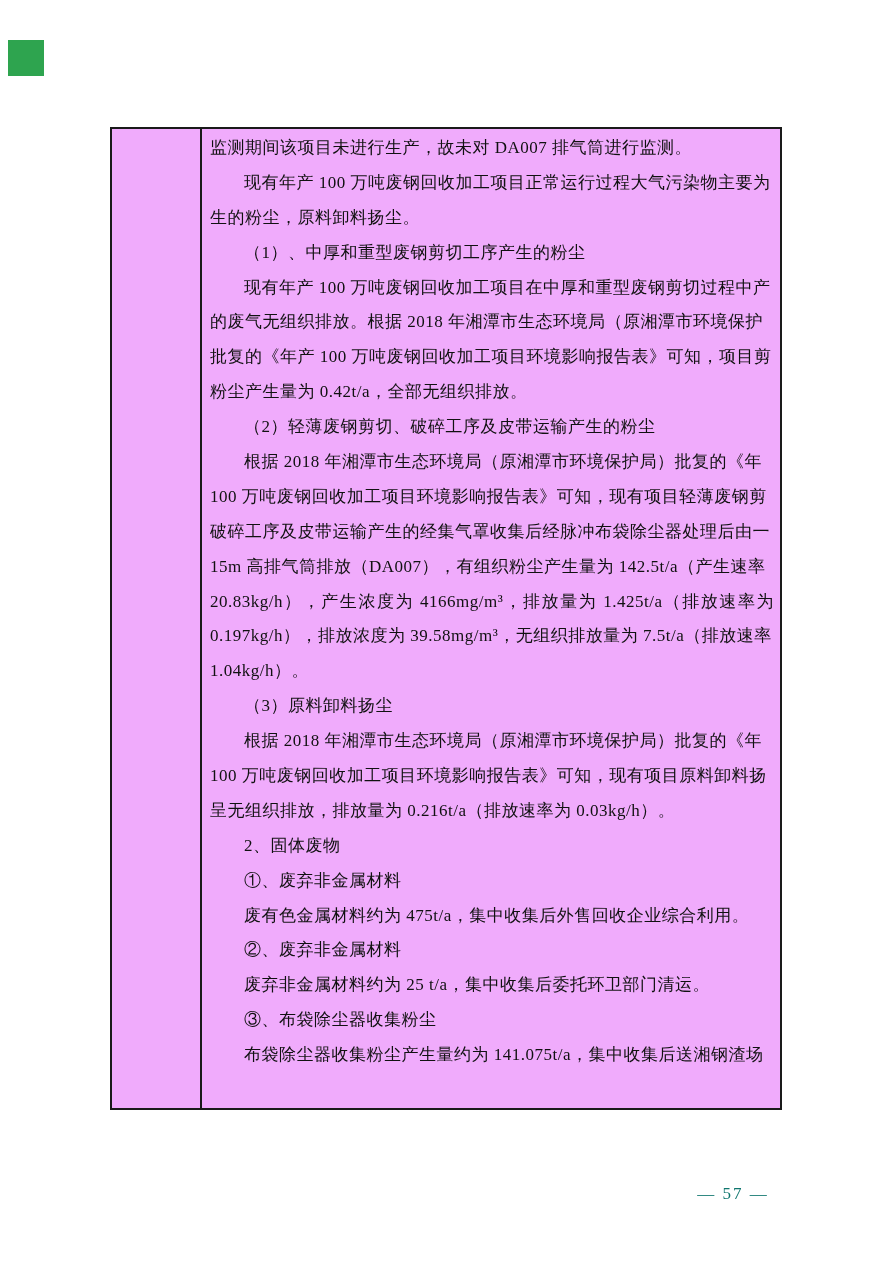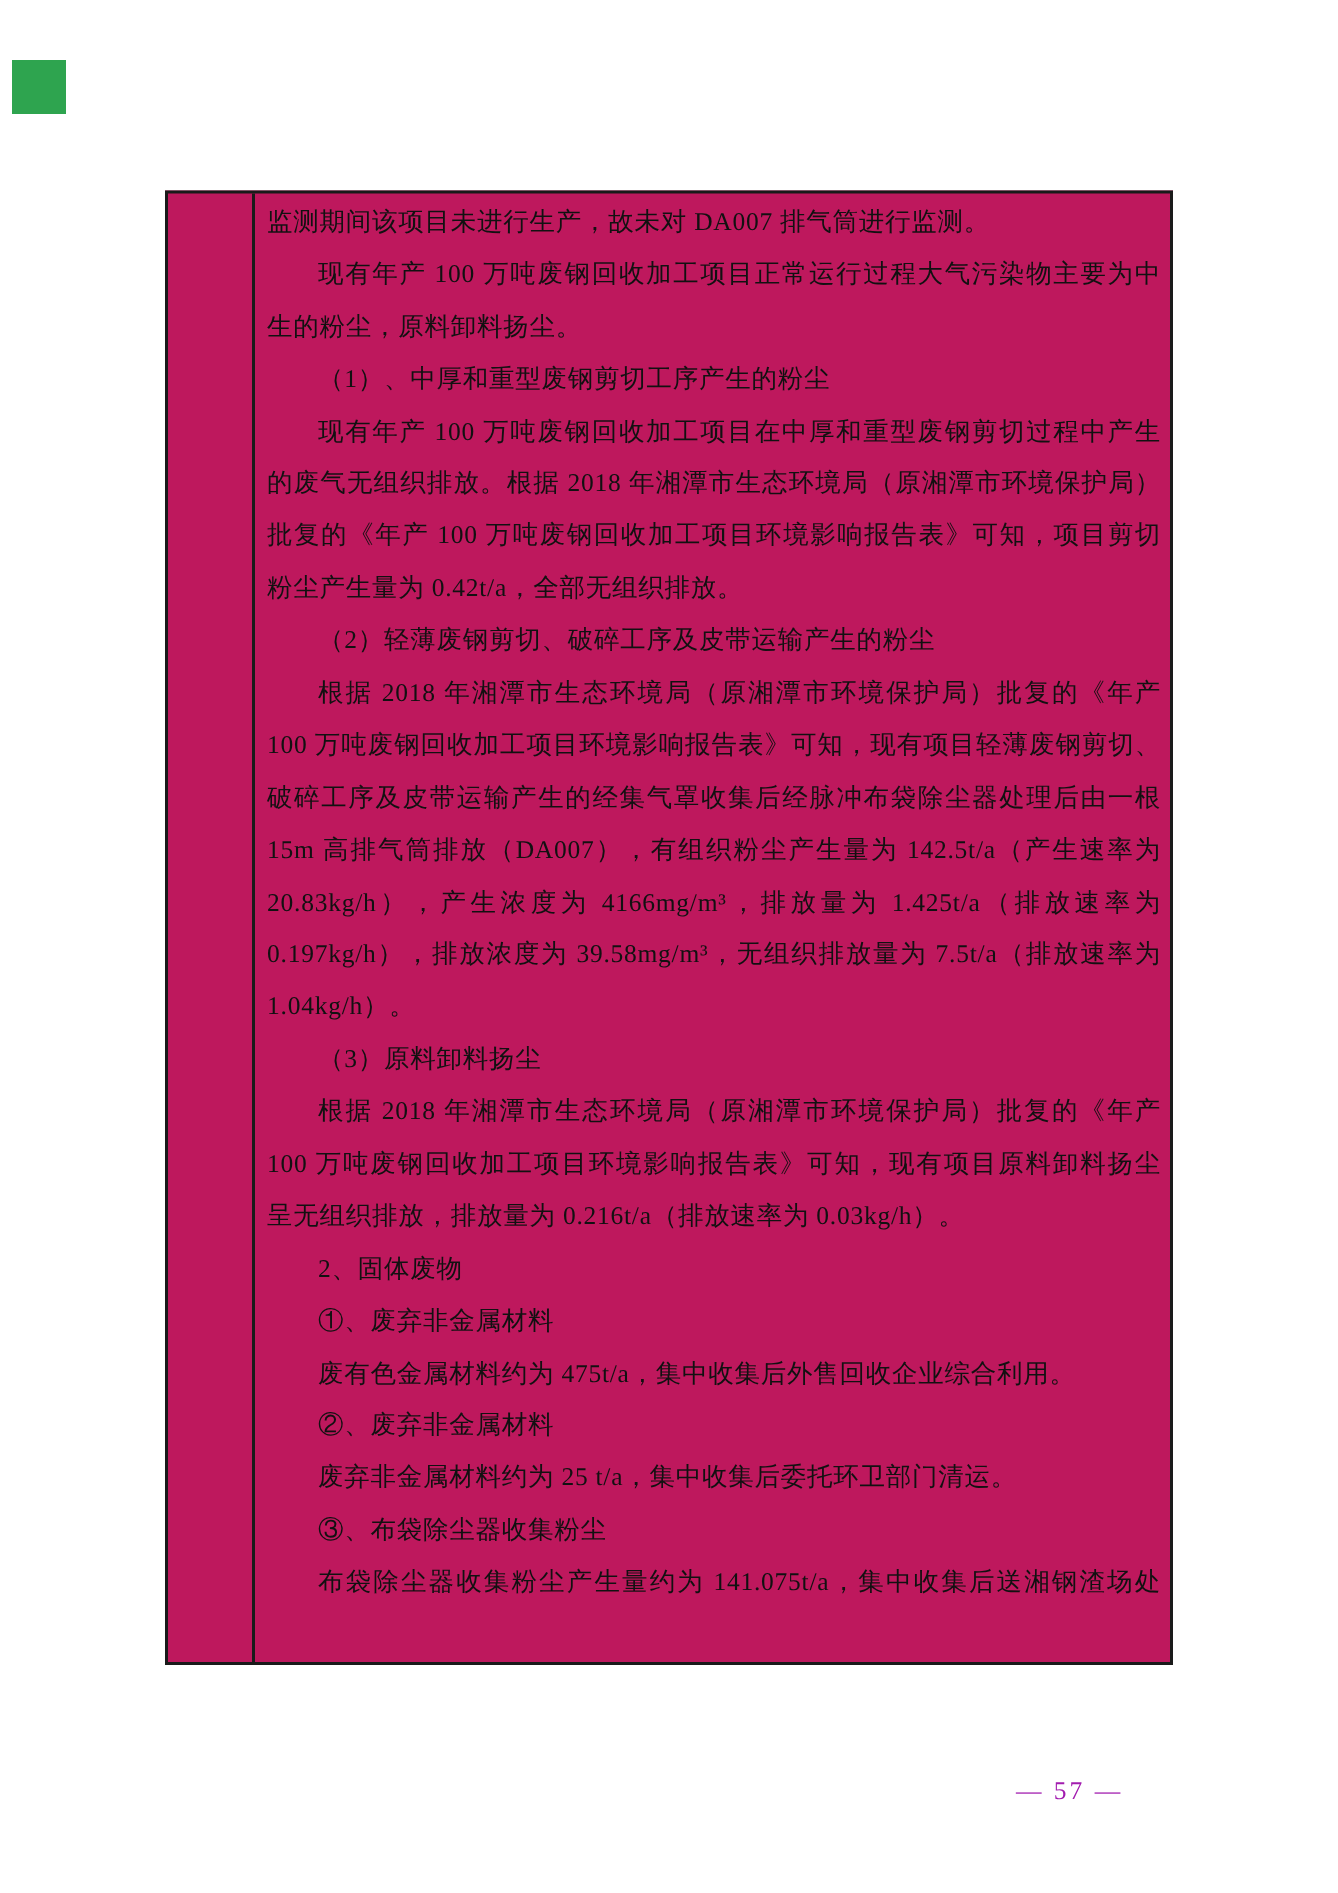--- a/index.html
+++ b/index.html
@@ -25,21 +25,22 @@
   }
   .sheet {
     position: absolute;
     left: 110px;
     top: 127px;
     width: 672px;
     height: 983px;
     border: 2px solid #1a1a1a;
     box-sizing: border-box;
     display: flex;
-    background: #be185d;
+    background: #f0abfc;
+    padding-left: 32px;
   }
   .label-col {
     width: 56px;
     flex: none;
     border-right: 2px solid #1a1a1a;
   }
   .text-col {
     flex: 1;
     padding: 2px 6px 0 8px;
     overflow: hidden;
@@ -51,27 +52,27 @@
     height: 34.9px;
     overflow: hidden;
     text-align: left;
     letter-spacing: 0.5px;
   }
   .ind  { text-indent: 2em; }
   .full { text-align: justify; text-align-last: justify; }
   .bold { font-weight: normal; letter-spacing: 1px; }
   .pageno {
     position: absolute;
-    left: 640px;
+    left: 660px;
     top: 1184px;
     width: 146px;
     text-align: center;
     font-size: 17px;
     letter-spacing: 2px;
-    color: #a21caf;
+    color: #0f766e;
   }
 </style>
 </head>
 <body>
 
 <div class="green-marker" style="background: rgb(46, 164, 79);"></div>
 
 <div class="sheet">
   <div class="label-col"></div>
   <div class="text-col">

